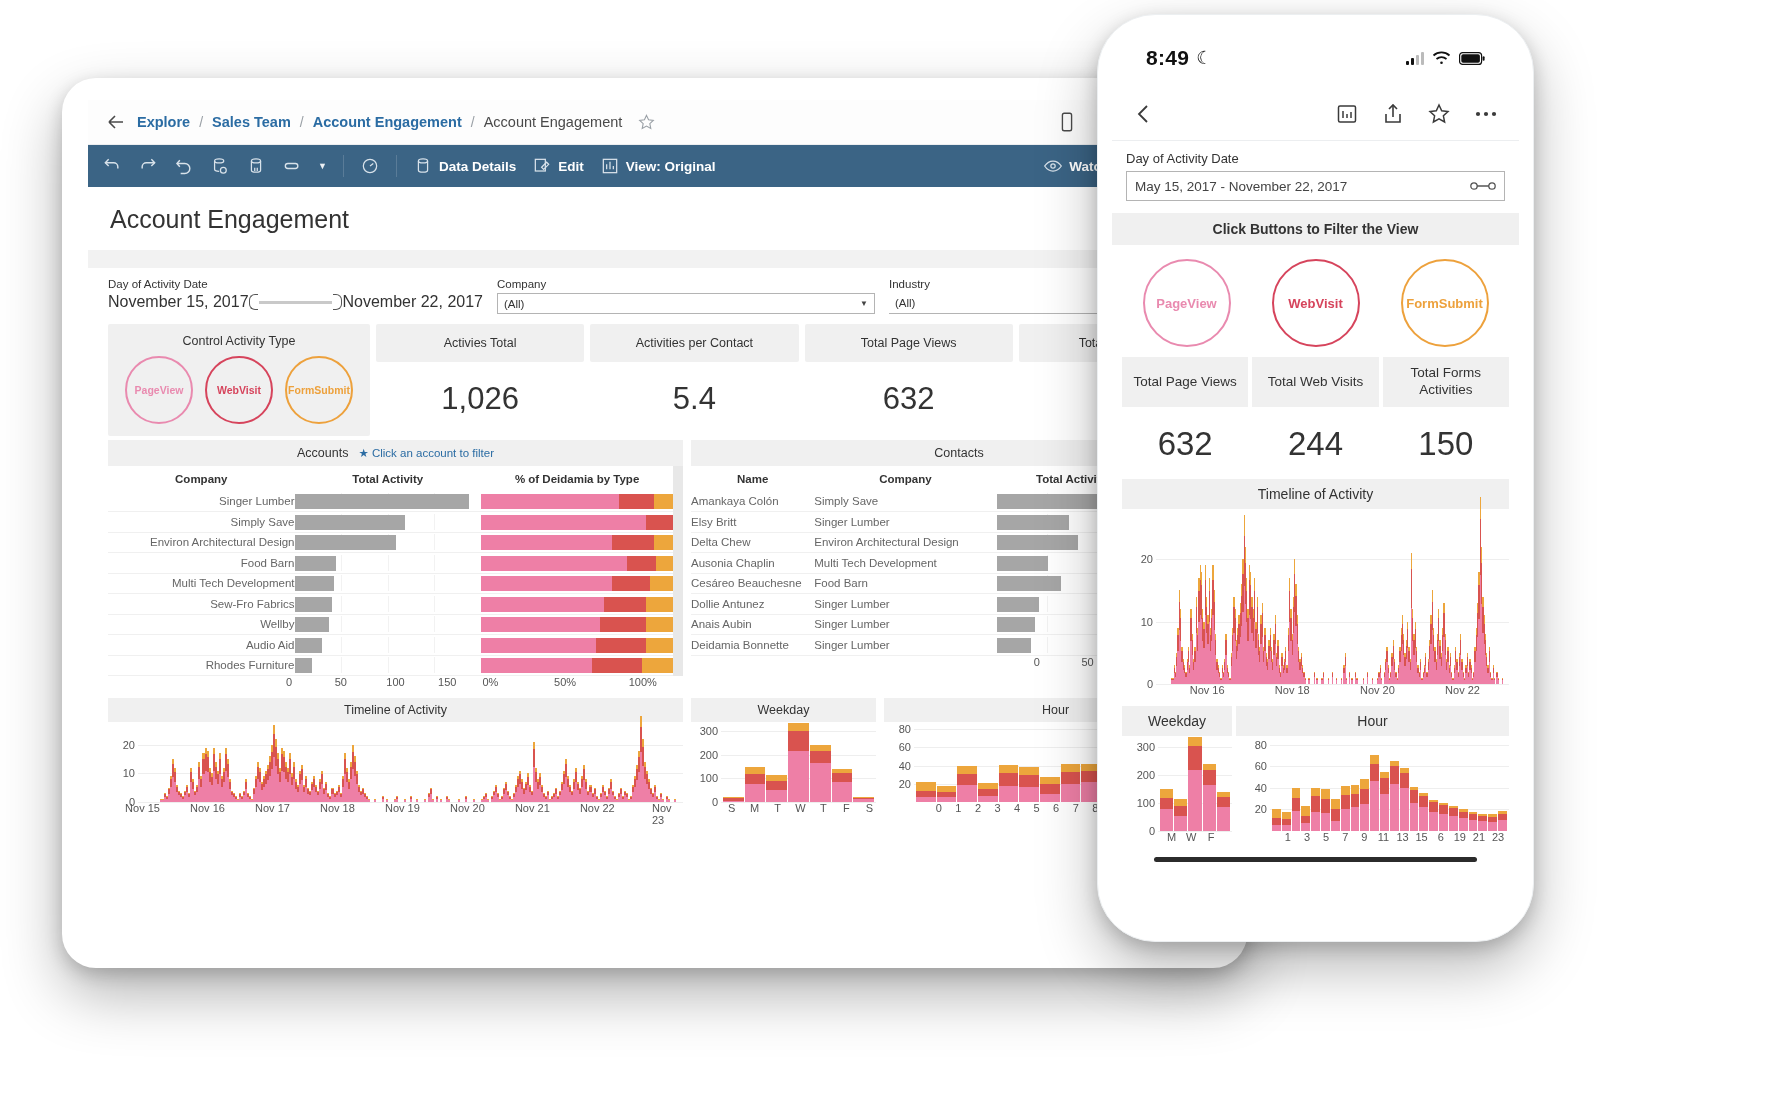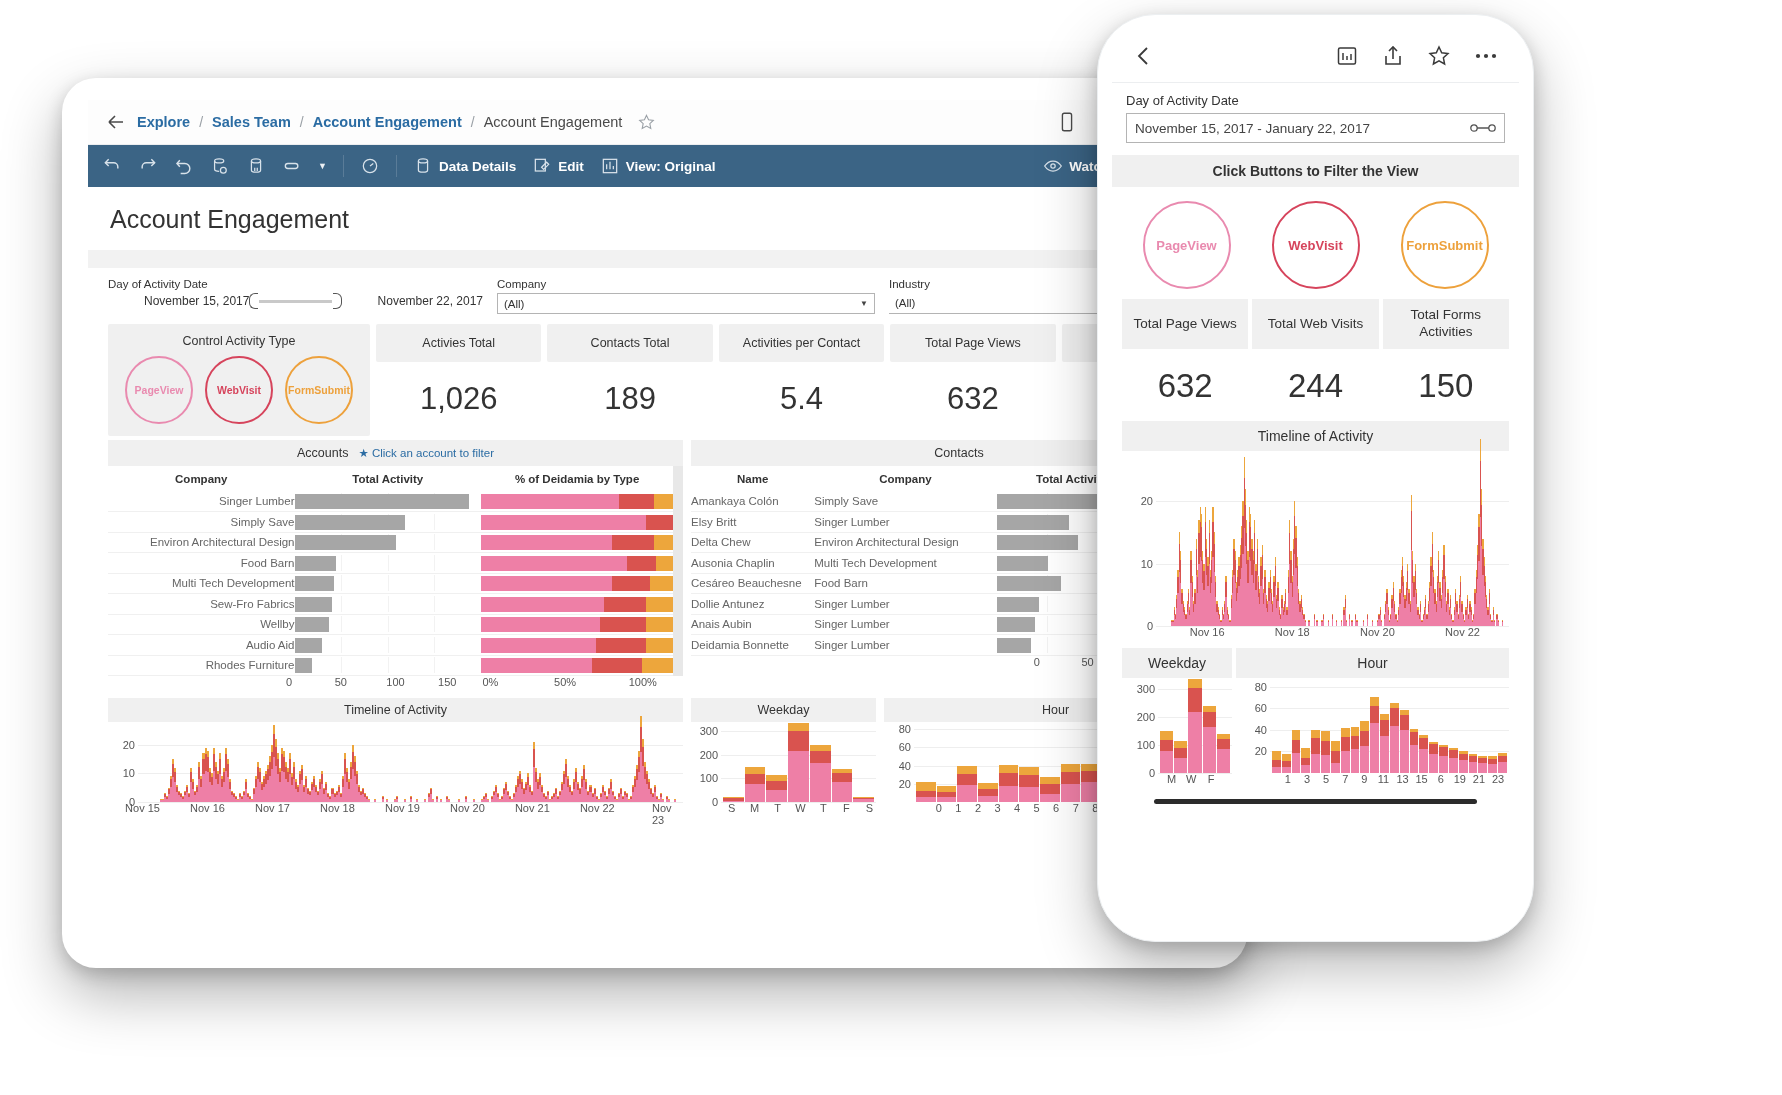--- a/index.html
+++ b/index.html
@@ -54,21 +54,21 @@
 
   
   .dash { background:#fff; padding:0; }
   .dash-title { font-size:25px; color:#333; padding:18px 22px 16px 22px; font-weight:normal;}
   .dash-titlebar { background:#f2f2f2; height:18px; }
 
   .filters { display:flex; padding:10px 20px 4px 20px; gap:0; align-items:flex-start;}
   .f-label { font-size:11.5px; color:#333; margin-bottom:3px; white-space:nowrap;}
   .f-date { width:375px; }
   .date-row { display:flex; align-items:center; gap:0; }
-  .date-txt { font-size:12px; color:#333;margin-left:36px; }
+  .date-txt { font-size:16px; color:#333; }
   .slider { flex:1; height:3px; background:#c9c9c9; margin:0 1px; position:relative; }
   .hand { width:9px; height:16px; border:1.4px solid #555; background:#fff;}
   .hand.l { border-radius:6px 0 0 6px; border-right:none;}
   .hand.r { border-radius:0 6px 6px 0; border-left:none;}
   .f-co { width:378px; margin-left:14px;}
   .f-ind { width:270px; margin-left:14px;}
   .sel {
     height:21px; border:1px solid #b4b4b4; background:#fff; font-size:11.5px; color:#333;
     display:flex; align-items:center; padding:0 6px; position:relative;
   }
@@ -321,24 +321,20 @@
             <div class="circ web">WebVisit</div>
             <div class="circ form">FormSubmit</div>
           </div>
         </div>
         <div class="kpis">
           <div class="kpi">
             <div class="kpi-head">Activies Total</div>
             <div class="kpi-val">1,026</div>
           </div>
           <div class="kpi">
-            <div class="kpi-head">Contacts Total</div>
-            <div class="kpi-val">189</div>
-          </div>
-          <div class="kpi">
             <div class="kpi-head">Activities per Contact</div>
             <div class="kpi-val">5.4</div>
           </div>
           <div class="kpi">
             <div class="kpi-head">Total Page Views</div>
             <div class="kpi-val">632</div>
           </div>
           <div class="kpi">
             <div class="kpi-head">Total Web Visits</div>
             <div class="kpi-val">244</div>
@@ -2061,20 +2057,42 @@
             </div>
         </div>
       </div>
 
     </div>
   </div>
 </div>
 
 <div id="phone">
   <div id="phone-screen">
+    <div class="status">
+      <span class="tm">8:49</span>
+      <span class="moon">☾</span>
+      <span class="rt">
+        <svg width="18" height="13" viewBox="0 0 18 13">
+            <rect x="0" y="9" width="3" height="4" rx="1" fill="#111"></rect>
+            <rect x="5" y="6" width="3" height="7" rx="1" fill="#111"></rect>
+            <rect x="10" y="3" width="3" height="10" rx="1" fill="#bbb"></rect>
+            <rect x="15" y="0" width="3" height="13" rx="1" fill="#bbb"></rect>
+          </svg>
+        <svg width="19" height="14" viewBox="0 0 19 14" fill="none" stroke="#111" stroke-width="1.8">
+            <path d="M1.5 4.5a12 12 0 0116 0"></path>
+            <path d="M4.5 8a8 8 0 0110 0"></path>
+            <circle cx="9.5" cy="11.8" r="1.3" fill="#111" stroke="none"></circle>
+          </svg>
+        <svg width="26" height="13" viewBox="0 0 26 13">
+            <rect x="0.6" y="0.6" width="22" height="11.8" rx="3" fill="none" stroke="#111" stroke-width="1.2"></rect>
+            <rect x="2.3" y="2.3" width="18.6" height="8.4" rx="1.8" fill="#111"></rect>
+            <rect x="23.6" y="4.3" width="2" height="4.4" rx="1" fill="#111"></rect>
+          </svg>
+      </span>
+    </div>
 
     <div class="navrow">
       <svg class="ic" width="24" height="24" viewBox="0 0 24 24" fill="none" stroke="currentColor" stroke-width="1.8">
           <path d="M15 4l-8 8 8 8"></path>
         </svg>
       <span class="rt">
         <svg width="24" height="24" viewBox="0 0 24 24" fill="none" stroke="#3a3a3a" stroke-width="1.5">
             <rect x="3.5" y="4" width="17" height="16" rx="1.5"></rect>
             <path d="M8 16V9M12 16v-4M16 16v-6"></path>
           </svg>
@@ -2090,21 +2108,21 @@
             <circle cx="5" cy="12" r="2.1"></circle>
             <circle cx="13" cy="12" r="2.1"></circle>
             <circle cx="21" cy="12" r="2.1"></circle>
           </svg>
       </span>
     </div>
 
     <div class="p-sec">
       <div class="p-lab">Day of Activity Date</div>
       <div class="p-box">
-        <span>November 15, 2017 - January 22, 2017</span>
+        <span>May 15, 2017 - November 22, 2017</span>
         <span class="sl">
           <svg width="26" height="12" viewBox="0 0 26 12">
               <circle cx="4" cy="6" r="3.2" fill="none" stroke="#555" stroke-width="1.3"></circle>
               <line x1="7" y1="6" x2="19" y2="6" stroke="#555" stroke-width="1.3"></line>
               <circle cx="22" cy="6" r="3.2" fill="none" stroke="#555" stroke-width="1.3"></circle>
             </svg>
         </span>
       </div>
     </div>
 

